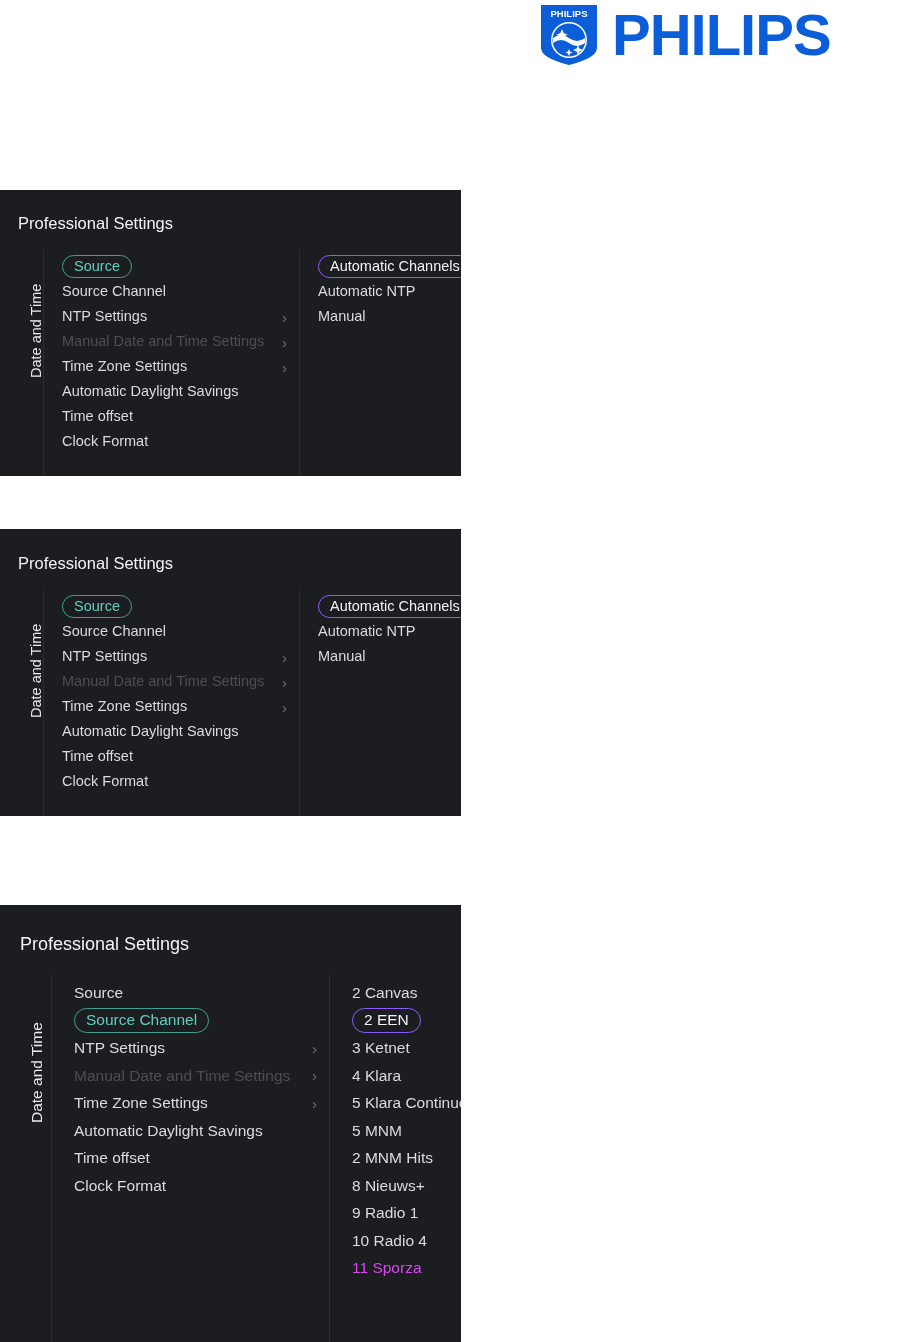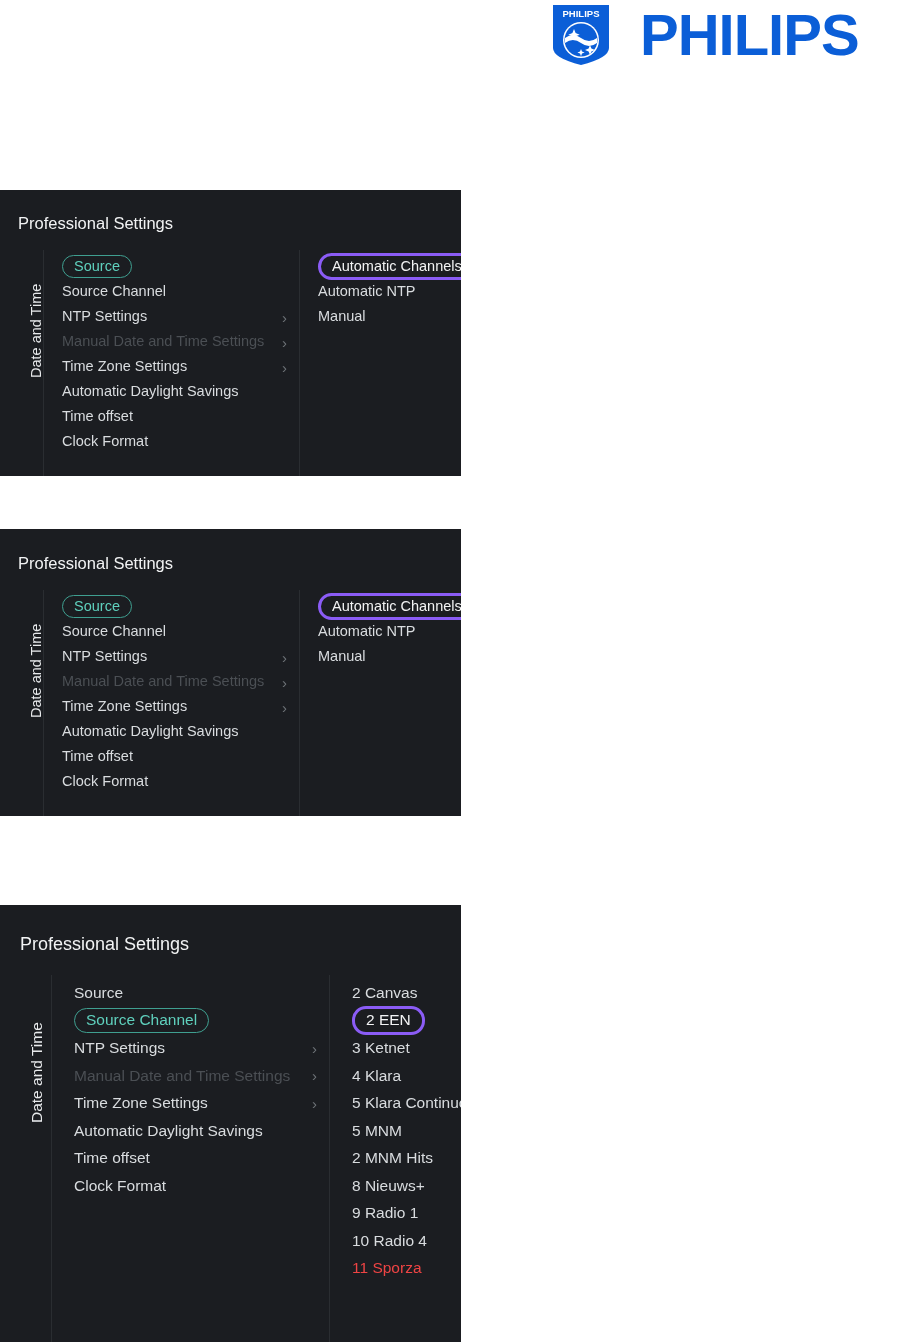--- a/index.html
+++ b/index.html
@@ -12,24 +12,24 @@
     height: 1342px;
     position: relative;
     font-family: "Liberation Sans", sans-serif;
     overflow: hidden;
   }
 
   
   .brand {
     position: absolute;
     top: 4px;
-    left: 552px;
+    left: 540px;
     display: flex;
     align-items: center;
-    gap: 30px;
+    gap: 14px;
   }
   .brand-shield { width: 58px; height: 62px; display: block; }
   .brand-word {
     font-family: "Liberation Sans", sans-serif;
     font-weight: bold;
     font-size: 58px;
     letter-spacing: -1px;
     color: #0b5ed7;
     line-height: 1;
     white-space: nowrap;
@@ -100,33 +100,33 @@
   .panel.large .menu-row { height: 27.5px; padding-left: 22px; }
 
   .menu-text {
     color: #d9dcdf;
     font-size: 14.5px;
     line-height: 1;
     white-space: nowrap;
   }
   .panel.large .menu-text { font-size: 15.5px; }
   .menu-row.disabled .menu-text { color: #4b4f54; }
-  .menu-row.dim .menu-text { color: #ef4444; }
+  .menu-row.dim .menu-text { color: #d946ef; }
 
   
   .menu-row.sel-teal .menu-text {
     color: #5fd0bd;
     border: 1px solid #3f9f90;
     border-radius: 14px;
     padding: 3px 11px 4px 11px;
     line-height: 1;
   }
   .menu-row.sel-white .menu-text {
     color: #f2f3f4;
-    border: 3px solid #8b5cf6;
+    border: 1px solid #8b5cf6;
     border-radius: 14px;
     padding: 3px 11px 4px 11px;
     line-height: 1;
   }
 
   .chev {
     position: absolute;
     right: 12px;
     top: 50%;
     transform: translateY(-50%);

